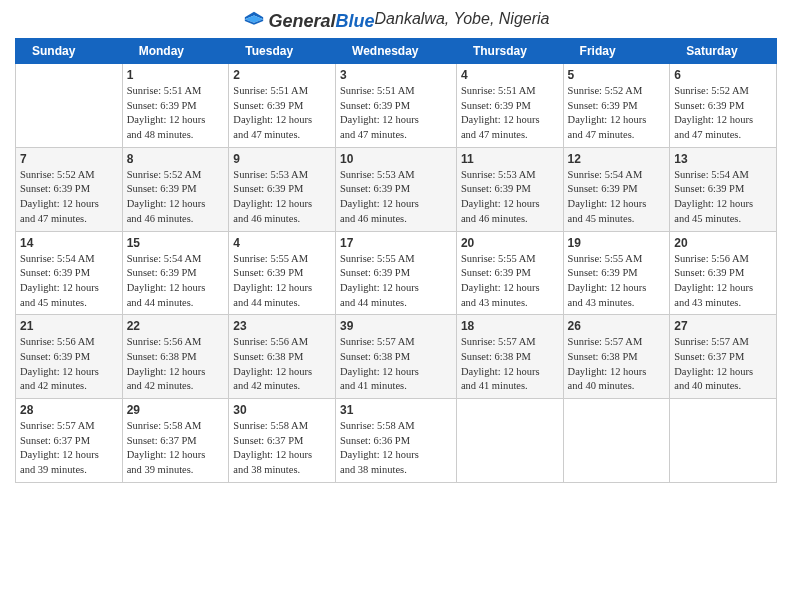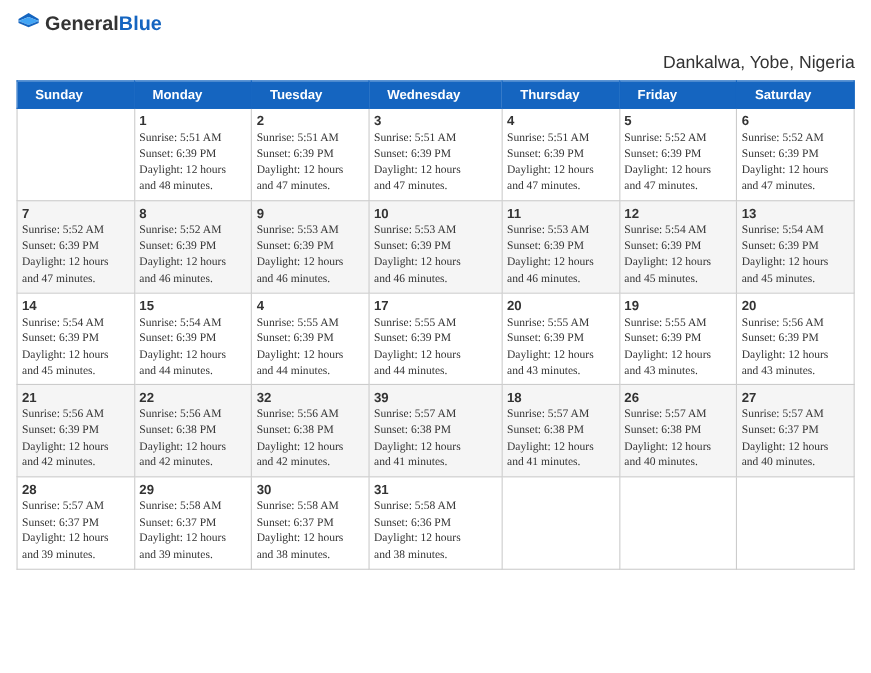--- a/index.html
+++ b/index.html
@@ -9,23 +9,24 @@
       width: 792px;
       height: 612px;
       overflow: hidden;
     }
     .container {
       width: 792px;
       padding: 10px 15px 10px 15px;
     }
     .header-row {
       display: flex;
-      justify-content: space-between;
+      justify-content: center;
       align-items: flex-start;
       margin-bottom: 6px;
+      font-style: italic;
     }
     .logo {
       display: flex;
       align-items: center;
       gap: 4px;
     }
     .logo-icon {
       width: 22px;
       height: 22px;
     }
@@ -34,21 +35,20 @@
     }
     .main-title {
       font-size: 38px;
       font-weight: bold;
       color: #333;
       line-height: 1.1;
     }
     .subtitle {
       font-size: 16px;
       color: #333;
-      margin-top: 39px;
     }
     table {
       width: 100%;
       border-collapse: collapse;
       font-size: 11px;
     }
     thead tr th {
       background-color: #1565c0;
       color: #fff;
       padding: 5px 16px;
@@ -205,21 +205,21 @@
         <tr>
           <td>
             <span class="day-number">21</span>
             <div class="cell-text"><span>Sunrise: 5:56 AM</span><br><span>Sunset: 6:39 PM</span><br><span>Daylight: 12 hours</span><br><span>and 42 minutes.</span></div>
           </td>
           <td>
             <span class="day-number">22</span>
             <div class="cell-text"><span>Sunrise: 5:56 AM</span><br><span>Sunset: 6:38 PM</span><br><span>Daylight: 12 hours</span><br><span>and 42 minutes.</span></div>
           </td>
           <td>
-            <span class="day-number">32</span>
+            <span class="day-number">23</span>
             <div class="cell-text"><span>Sunrise: 5:56 AM</span><br><span>Sunset: 6:38 PM</span><br><span>Daylight: 12 hours</span><br><span>and 42 minutes.</span></div>
           </td>
           <td>
             <span class="day-number">39</span>
             <div class="cell-text"><span>Sunrise: 5:57 AM</span><br><span>Sunset: 6:38 PM</span><br><span>Daylight: 12 hours</span><br><span>and 41 minutes.</span></div>
           </td>
           <td>
             <span class="day-number">18</span>
             <div class="cell-text"><span>Sunrise: 5:57 AM</span><br><span>Sunset: 6:38 PM</span><br><span>Daylight: 12 hours</span><br><span>and 41 minutes.</span></div>
           </td>

